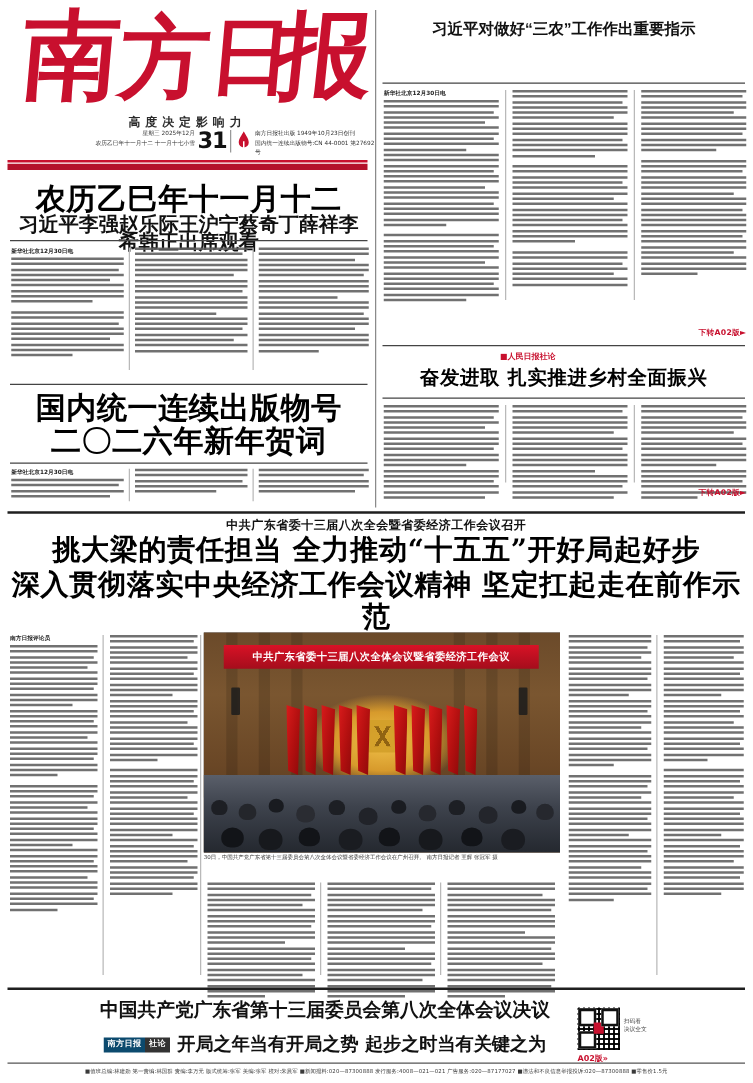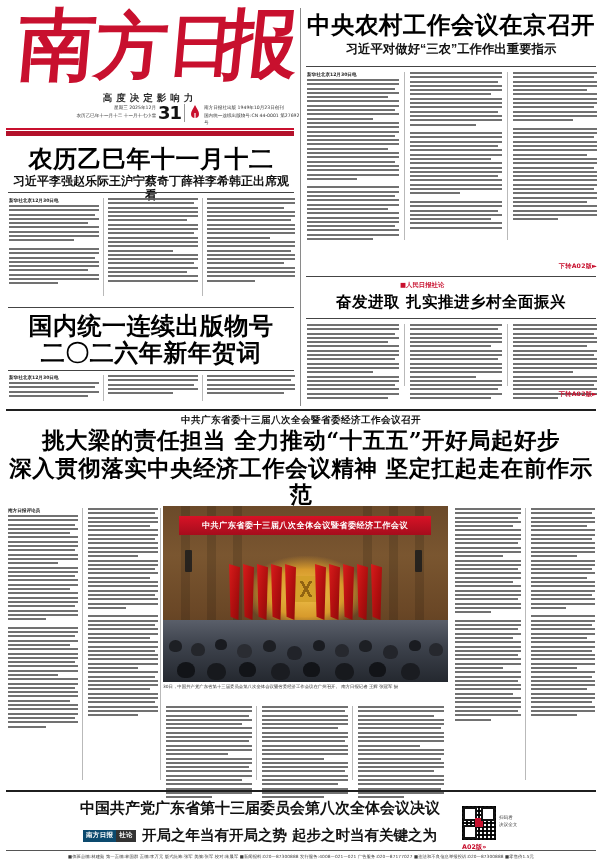--- a/index.html
+++ b/index.html
@@ -136,21 +136,20 @@
       <div class="dl-right">
         <div>南方日报社出版  1949年10月23日创刊</div>
         <div>国内统一连续出版物号:CN 44-0001  第27692号</div>
       </div>
     </div>
     <div class="bar-thin"></div>
     <div class="bar-thick"></div>
   </div>
 
   <div style="position:absolute;left:306px;top:12px;width:290px;">
-    <div class="hl ctr" style="font-size:23.5px;line-height:26px;">中央农村工作会议在京召开</div>
     <div class="sub ctr" style="font-size:12.4px;line-height:16px;margin-top:3px;">习近平对做好“三农”工作作出重要指示</div>
   </div>
   <div class="rule" style="left:306px;top:66px;width:290px;height:1px;background:#444;"></div>
 
   <div style="position:absolute;left:307px;top:72px;width:92px;" class="copy dense">
     <div style="font-size:4.6px;font-weight:bold;color:#222;margin-bottom:2px;">新华社北京12月30日电</div>
     <div class="ln s1"></div>
       <div class="ln s1"></div>
       <div class="ln s2"></div>
       <div class="ln s1"></div>
@@ -339,21 +338,21 @@
     <div class="ln s1"></div>
       <div class="ln s1"></div>
       <div class="ln s5"></div>
   </div>
   <div style="position:absolute;left:513px;top:390px;width:84px;text-align:right;" class="jump">
     <span>下转A02版</span>►
   </div>
 
   <div style="position:absolute;left:8px;top:145px;width:286px;">
     <div class="hl ctr" style="font-size:24px;line-height:27px;">农历乙巳年十一月十二</div>
-    <div class="sub ctr" style="font-size:12px;line-height:14px;margin-top:2px;">习近平李强赵乐际王沪宁蔡奇丁薛祥李希韩正出席观看</div>
+    <div class="sub ctr" style="font-size:16px;line-height:14px;margin-top:2px;">习近平李强赵乐际王沪宁蔡奇丁薛祥李希韩正出席观看</div>
   </div>
   <div class="rule" style="left:8px;top:192px;width:286px;height:1px;background:#444;"></div>
 
   <div style="position:absolute;left:9px;top:198px;width:90px;" class="copy dense">
     <div style="font-size:4.6px;font-weight:bold;color:#222;margin-bottom:2px;">新华社北京12月30日电</div>
     <div class="ln s1"></div>
       <div class="ln s1"></div>
       <div class="ln s2"></div>
       <div class="ln s1"></div>
       <div class="ln s3"></div>

